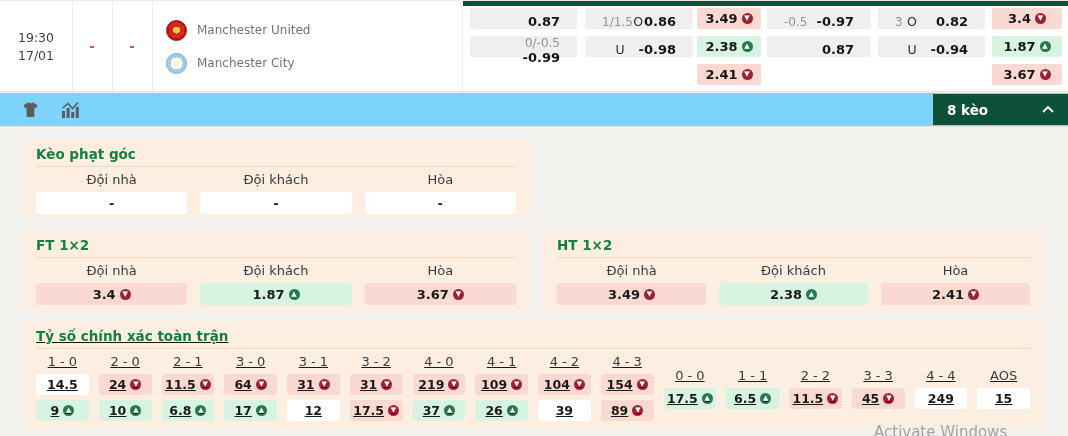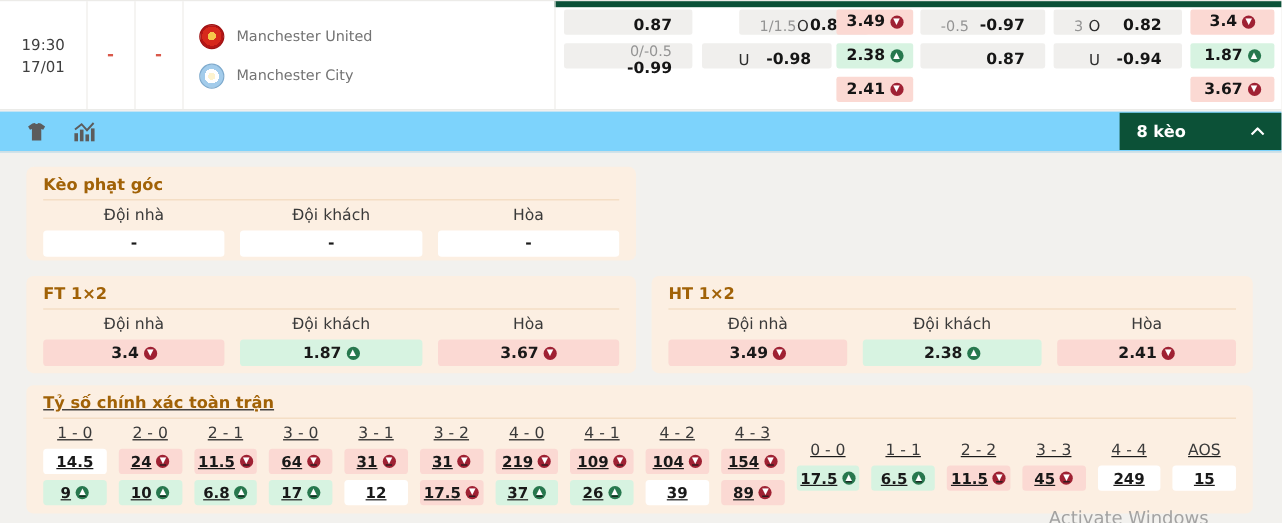--- a/index.html
+++ b/index.html
@@ -66,21 +66,21 @@
   .tool-icon.stats  { margin-left:22px; }
   .keo-btn {
     position:absolute; right:0; top:1px; width:135px; height:31px;
     background:#0c5137; color:#fff; border:none; cursor:pointer;
     display:flex; align-items:center; justify-content:space-between;
     font-family:inherit; font-weight:bold; font-size:13.5px; padding:0 14px;
   }
 
   
   .panel { position:absolute; background:#fcefe2; border-radius:6px; padding:8px 14px; }
-  .panel-title { font-size:13.5px; font-weight:bold; color:#a16207; line-height:14px; }
+  .panel-title { font-size:13.5px; font-weight:bold; color:#15803d; line-height:14px; }
   .panel-divider { height:1px; background:#f2dabd; margin:5px 0; }
   #panel-corner { left:22px; top:139px; width:508px; height:78px; }
   #panel-ft     { left:22px; top:230px; width:508px; height:81px; }
   #panel-ht     { left:543px; top:230px; width:501px; height:81px; }
   #panel-score  { left:22px; top:321px; width:1022px; height:107px;text-decoration:underline; }
 
   .triple { display:flex; gap:13px; }
   .triple-col { flex:1; display:flex; flex-direction:column; gap:5px; }
   .col-head { text-align:center; font-size:13px; color:#3a3a3a; height:15px; line-height:15px; }
   .cell {
@@ -128,21 +128,21 @@
     <span class="crest mc"></span>
     <span class="team-name">Manchester City</span>
   </div>
 
   <div id="header-odds">
       <div class="odds-cell line" style="left: 470px; width: 107px; top: 7px;">
         <span class="hcap"></span>
         <span class="ou"></span>
         <span class="val">0.87</span>
       </div>
-      <div class="odds-cell line" style="left: 585px; width: 108px; top: 7px; margin-left: 31px;">
+      <div class="odds-cell line" style="left: 585px; width: 108px; top: 7px;">
         <span class="hcap">1/1.5</span>
         <span class="ou">O</span>
         <span class="val">0.86</span>
       </div>
       <div class="odds-cell price down" style="left: 697px; width: 64px; top: 7px;">
         <span>3.49</span>
         <span class="arrow down">▼</span>
       </div>
       <div class="odds-cell line" style="left: 767px; width: 104px; top: 7px;">
         <span class="hcap">-0.5</span>

